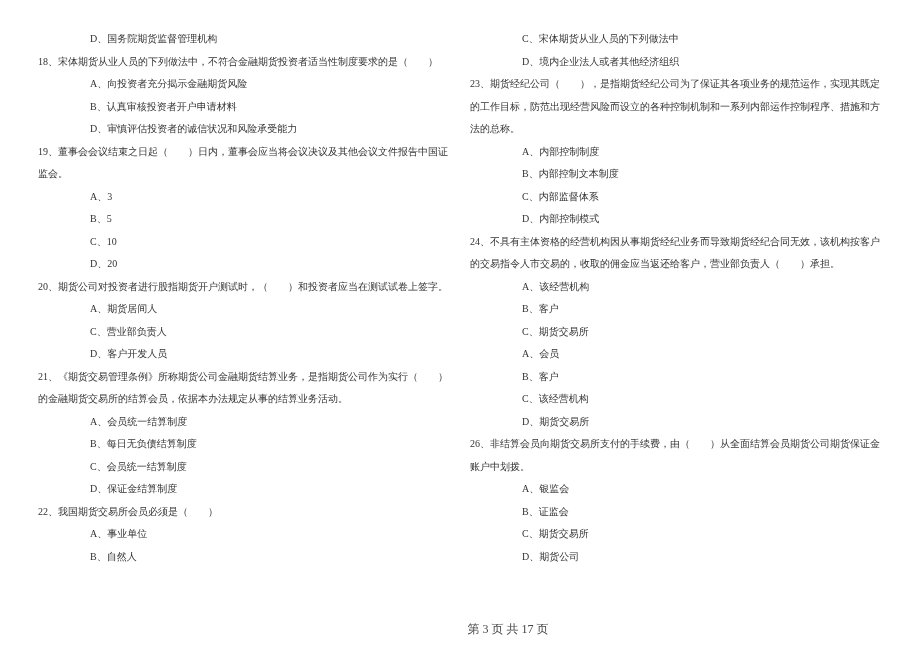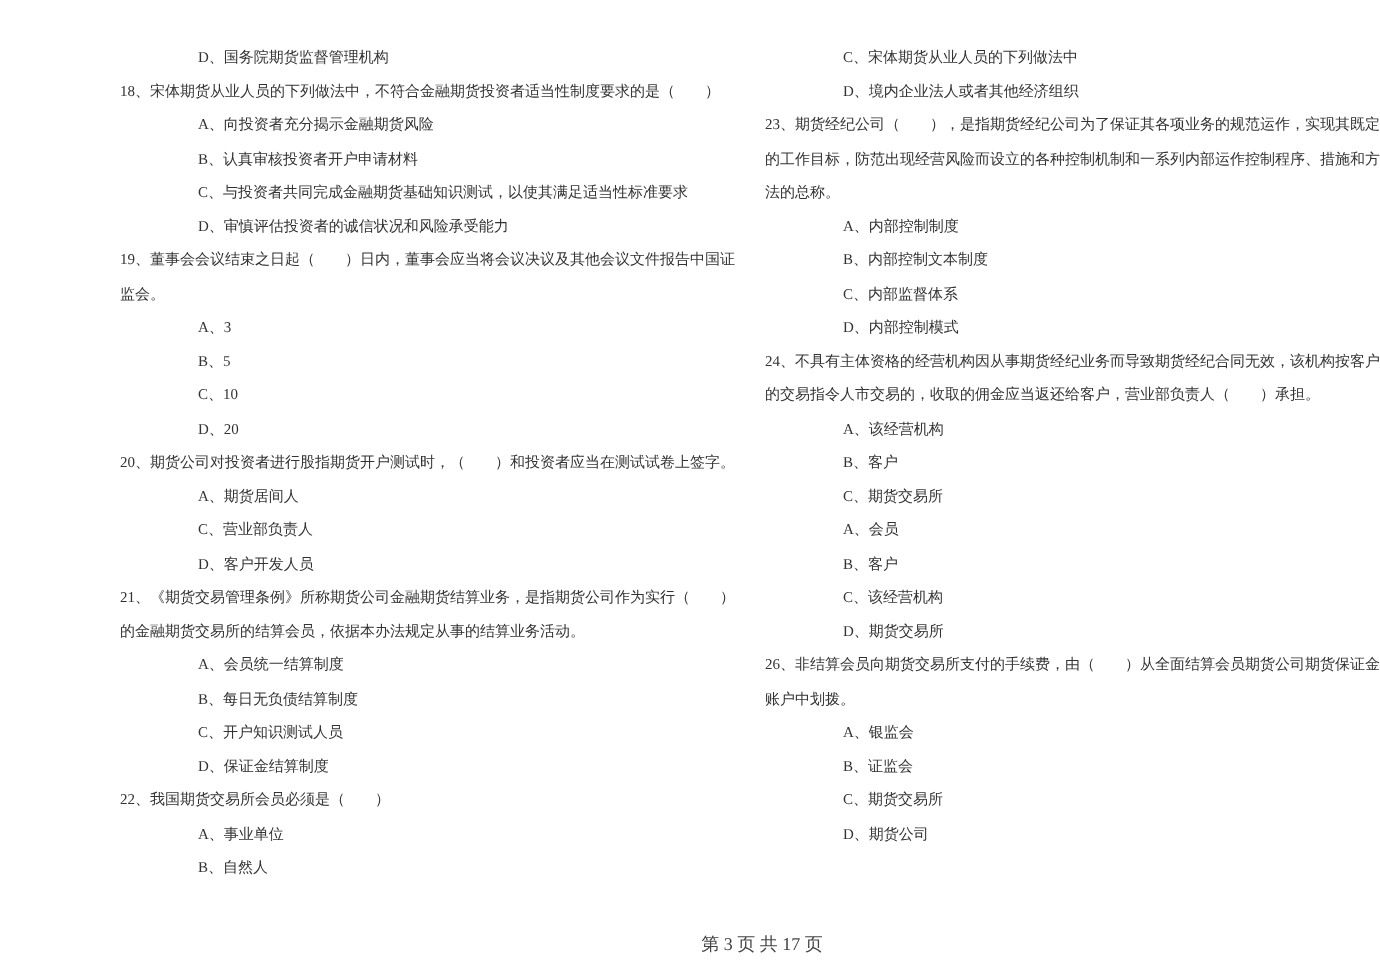--- a/index.html
+++ b/index.html
@@ -15,21 +15,20 @@
       font-size: 10px;
       color: #333;
       position: relative;
       overflow: hidden;
     }
     .page-content {
       display: flex;
       padding: 28px 38px 20px 38px;
       gap: 20px;
       height: 610px;
-      margin-left: 42px;
     }
     .col {
       flex: 1;
       display: flex;
       flex-direction: column;
     }
     .line {
       line-height: 22.5px;
       white-space: nowrap;
     }
@@ -46,37 +45,36 @@
   </style>
 </head>
 <body>
 
 <div class="page-content">
   <div class="col">
     <div class="line indent2">D、国务院期货监督管理机构</div>
     <div class="line">18、宋体期货从业人员的下列做法中，不符合金融期货投资者适当性制度要求的是（　　）</div>
     <div class="line indent2">A、向投资者充分揭示金融期货风险</div>
     <div class="line indent2">B、认真审核投资者开户申请材料</div>
-    <div class="line indent2">C、与投资者共同完成金融期货基础知识测试，以使其满足适当性标准要求</div>
     <div class="line indent2">D、审慎评估投资者的诚信状况和风险承受能力</div>
     <div class="line">19、董事会会议结束之日起（　　）日内，董事会应当将会议决议及其他会议文件报告中国证</div>
     <div class="line">监会。</div>
     <div class="line indent2">A、3</div>
     <div class="line indent2">B、5</div>
     <div class="line indent2">C、10</div>
     <div class="line indent2">D、20</div>
     <div class="line">20、期货公司对投资者进行股指期货开户测试时，（　　）和投资者应当在测试试卷上签字。</div>
     <div class="line indent2">A、期货居间人</div>
     <div class="line indent2">C、营业部负责人</div>
     <div class="line indent2">D、客户开发人员</div>
     <div class="line">21、《期货交易管理条例》所称期货公司金融期货结算业务，是指期货公司作为实行（　　）</div>
     <div class="line">的金融期货交易所的结算会员，依据本办法规定从事的结算业务活动。</div>
     <div class="line indent2">A、会员统一结算制度</div>
     <div class="line indent2">B、每日无负债结算制度</div>
-    <div class="line indent2">C、开户知识测试人员</div>
+    <div class="line indent2">C、会员统一结算制度</div>
     <div class="line indent2">D、保证金结算制度</div>
     <div class="line">22、我国期货交易所会员必须是（　　）</div>
     <div class="line indent2">A、事业单位</div>
     <div class="line indent2">B、自然人</div>
   </div>
 
   <div class="col">
     <div class="line indent2">C、宋体期货从业人员的下列做法中</div>
     <div class="line indent2">D、境内企业法人或者其他经济组织</div>
     <div class="line">23、期货经纪公司（　　），是指期货经纪公司为了保证其各项业务的规范运作，实现其既定</div>

